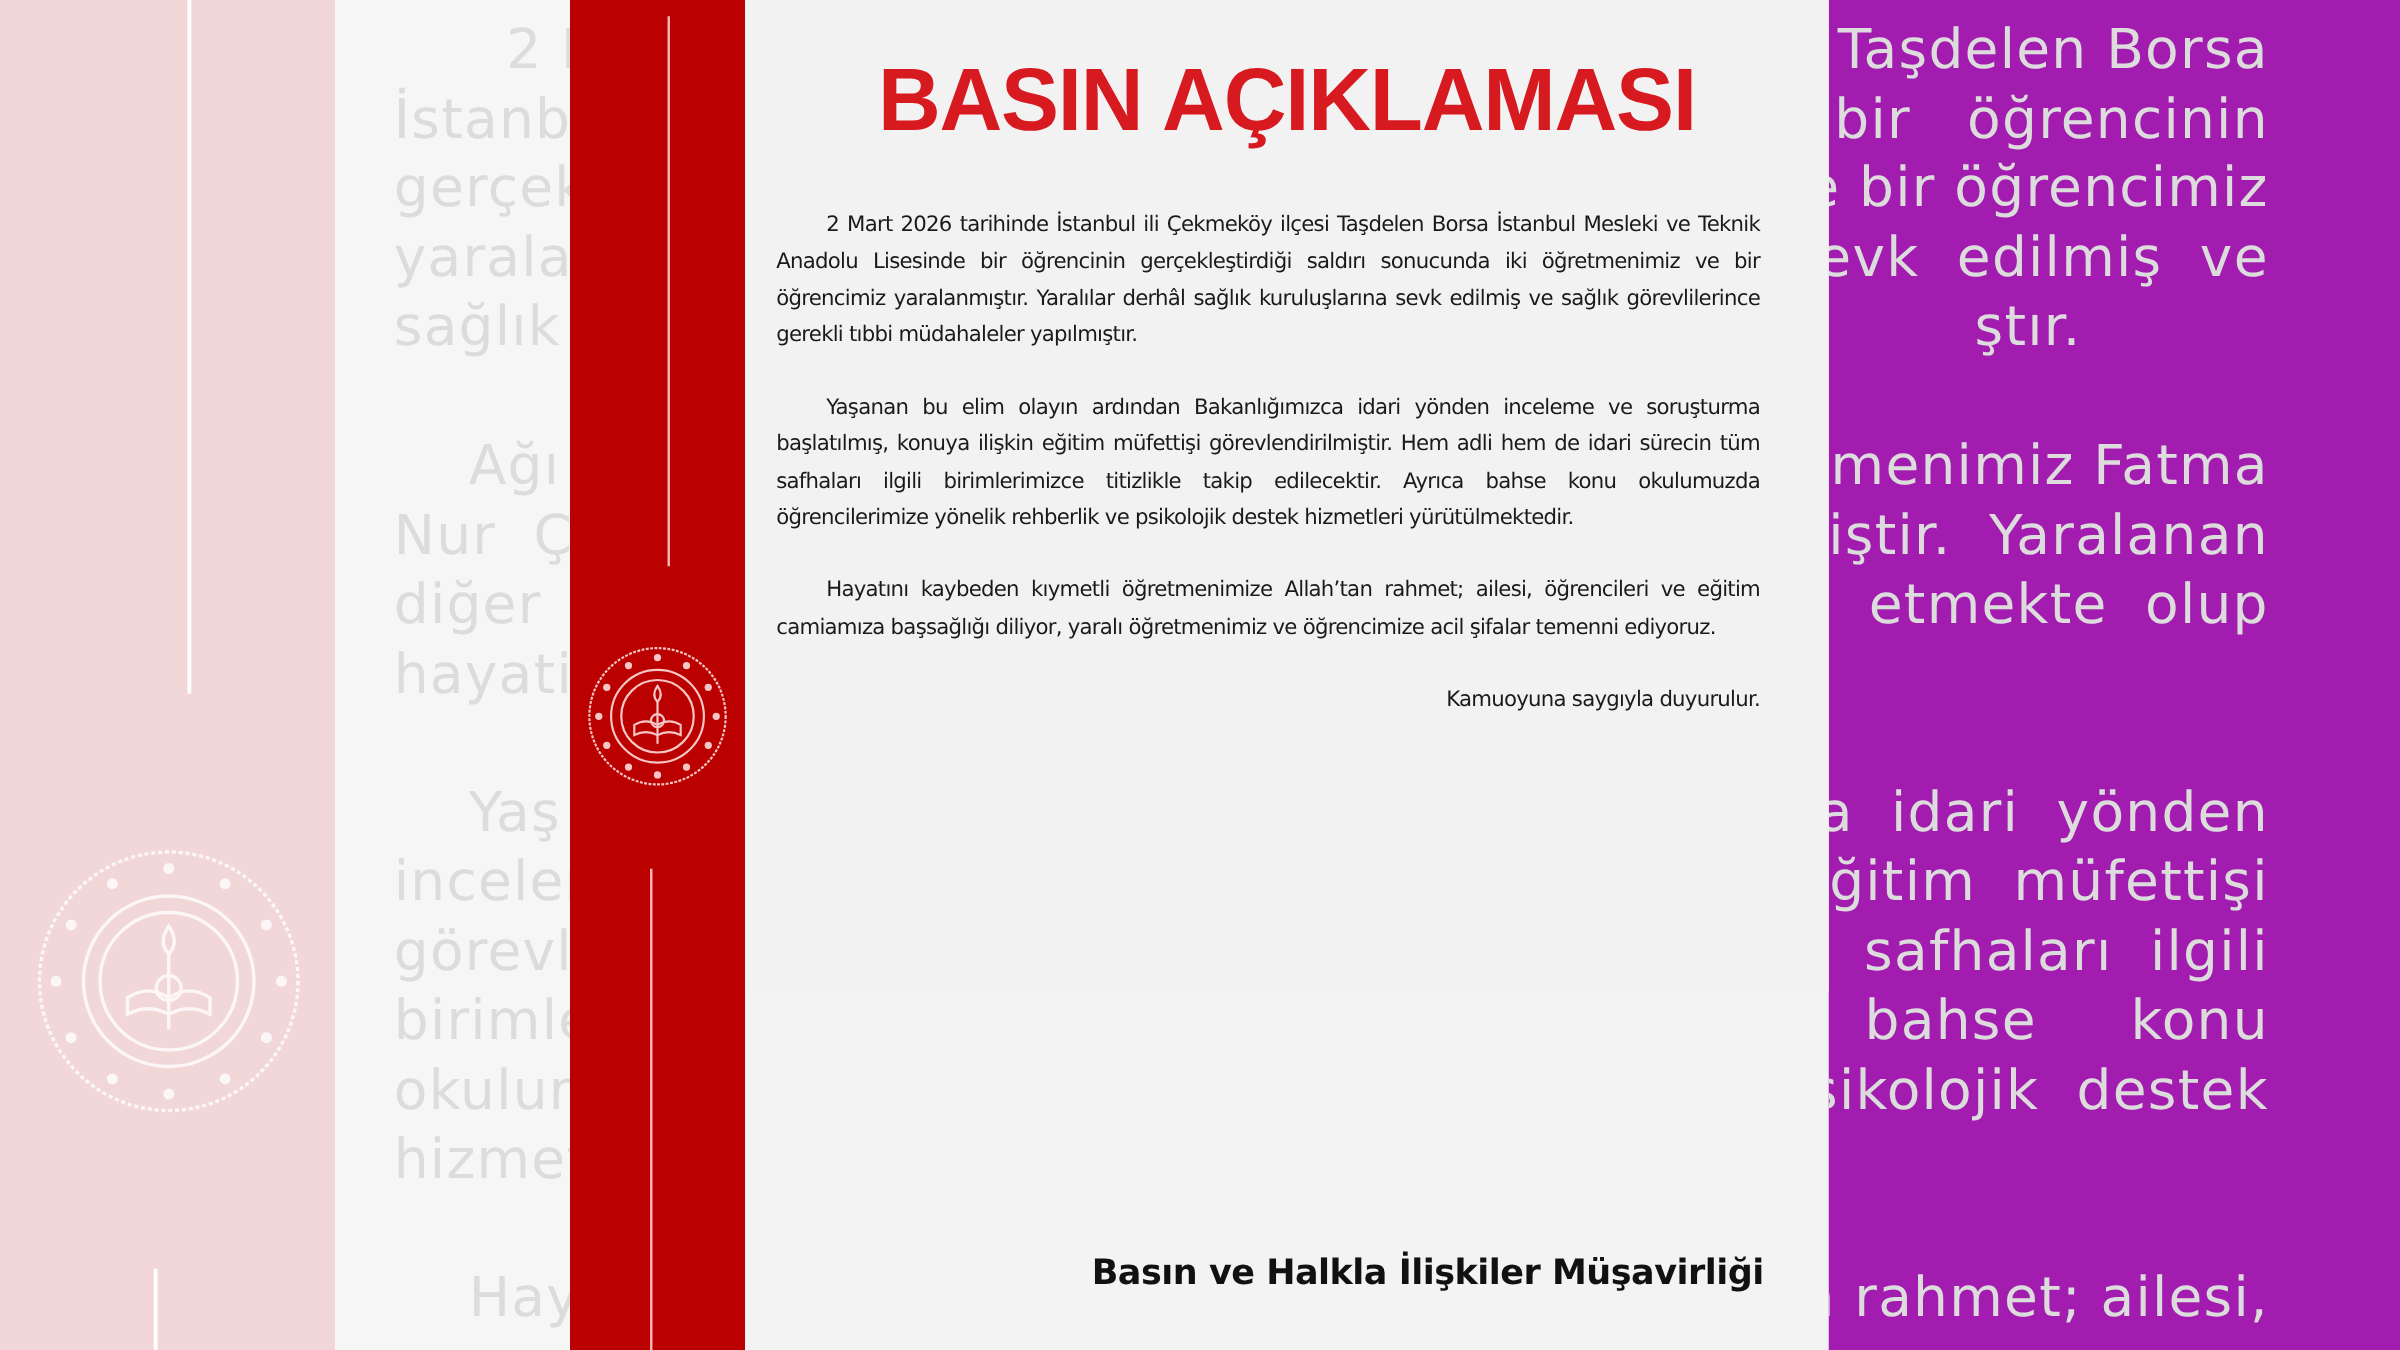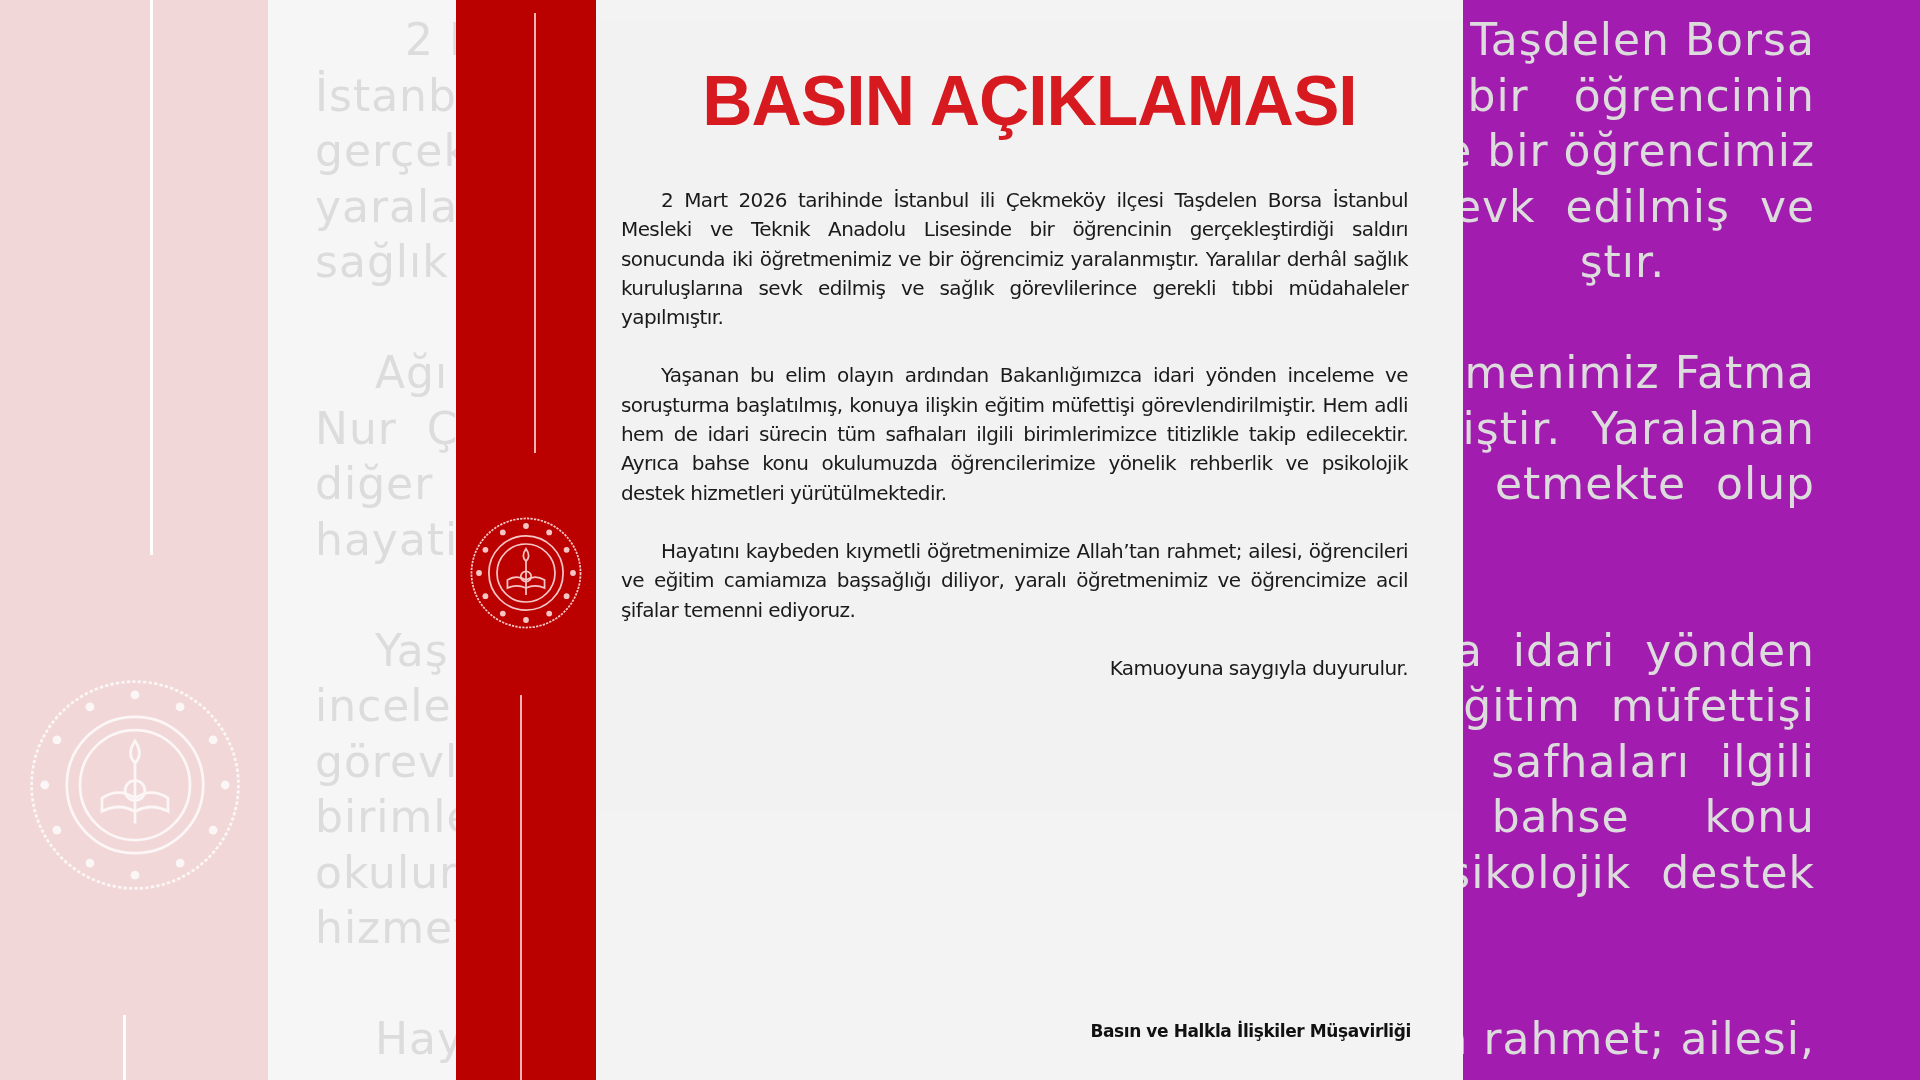--- a/index.html
+++ b/index.html
@@ -34,38 +34,37 @@
     position: absolute; left: 456px; top: 0; width: 140px; height: 1080px; background: #bb0000;
   }
   .band-line { position: absolute; width: 2px; background: #f4b3b3; }
   .band-line.top { left: 78px; top: 13px; height: 440px; }
   .band-line.bottom { left: 64px; top: 695px; height: 385px; }
   .band-seal { position: absolute; left: 12px; top: 515px; width: 116px; height: 116px; }
 
   .card {
     position: absolute; left: 596px; top: 0; width: 867px; height: 793px;
     background: #f2f2f2;
-    margin-top: 20px;
   }
   .title {
     position: absolute; left: 0; top: 40px; width: 100%; text-align: center;
     font-family: "Liberation Sans", sans-serif; font-weight: 700; font-size: 71px;
     letter-spacing: -1px; color: #d71920; margin: 0;
     transform: scaleX(0.98);
   }
   .body-text {
     position: absolute; left: 25px; top: 166px; width: 787px;
-    font-family: "DejaVu Sans", sans-serif; font-size: 20px; line-height: 29.3px;
+    font-family: "DejaVu Sans", sans-serif; font-size: 17px; line-height: 29.3px;
     color: #1a1a1a; letter-spacing: -0.6px;
   }
   .body-text p { margin: 0 0 29px 0; text-align: justify; text-indent: 40px; }
   .body-text p.short { text-align: right; }
   .signature {
     position: absolute; right: 52px; top: 1001px;
-    font-family: "DejaVu Sans", sans-serif; font-weight: 700; font-size: 17px;
+    font-family: "DejaVu Sans", sans-serif; font-weight: 700; font-size: 28px;
     color: #111111; letter-spacing: -0.4px;
   }
 </style>
 </head>
 <body>
 
 <div class="pink-panel">
   <div class="pink-line top"></div>
   <div class="pink-line bottom"></div>
   <svg class="pink-seal" viewBox="0 0 200 200">

